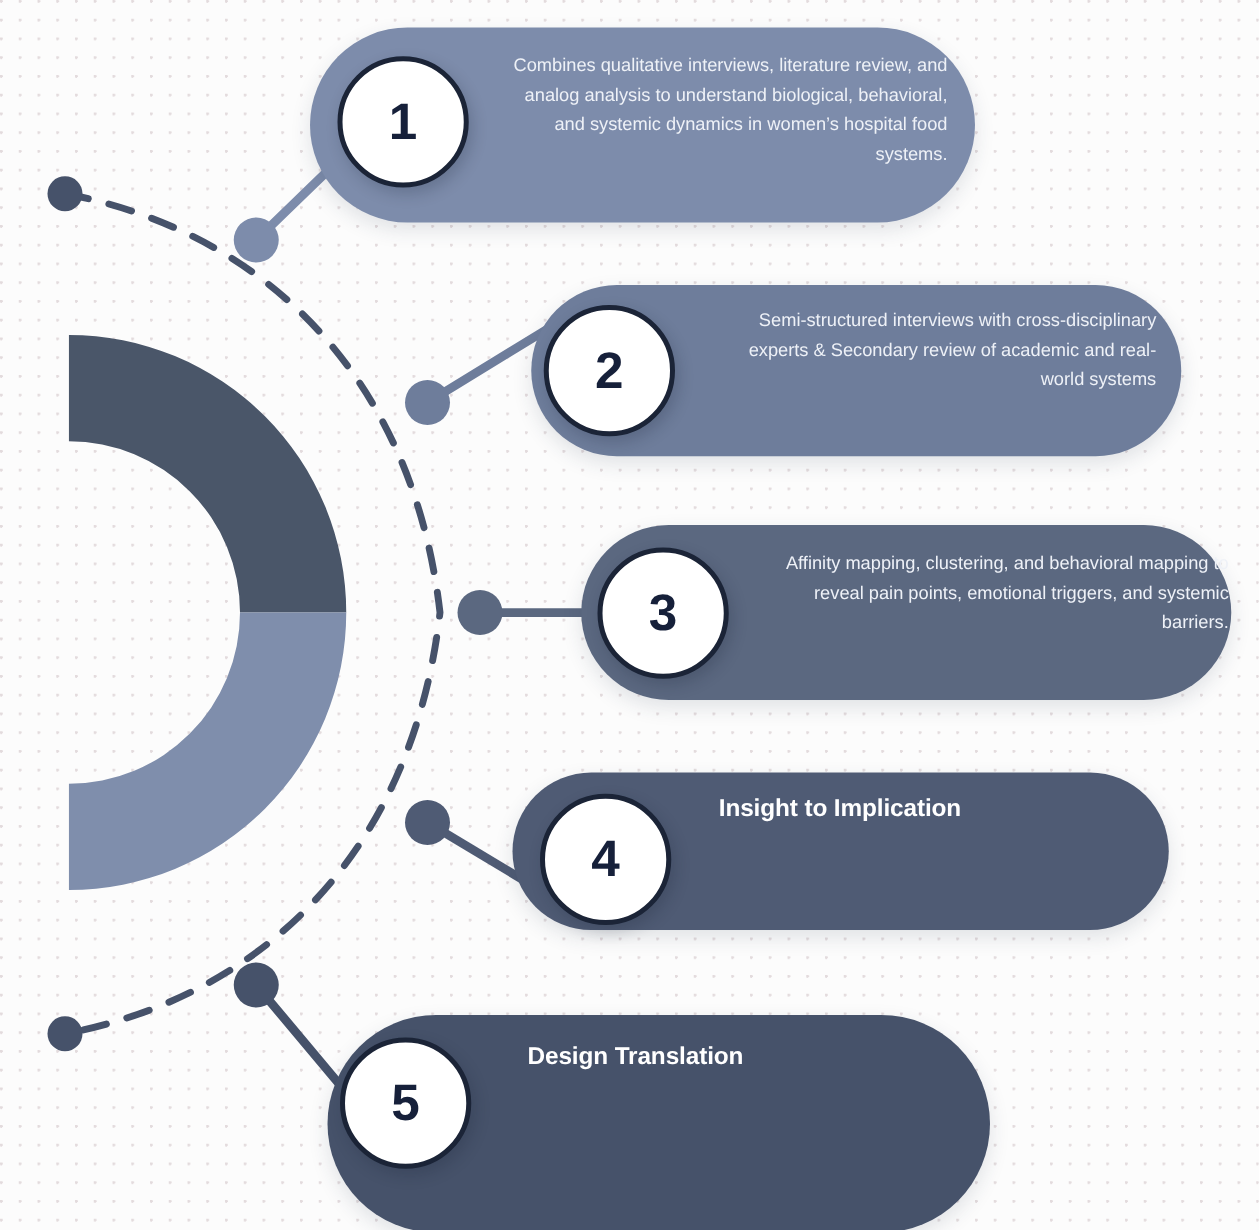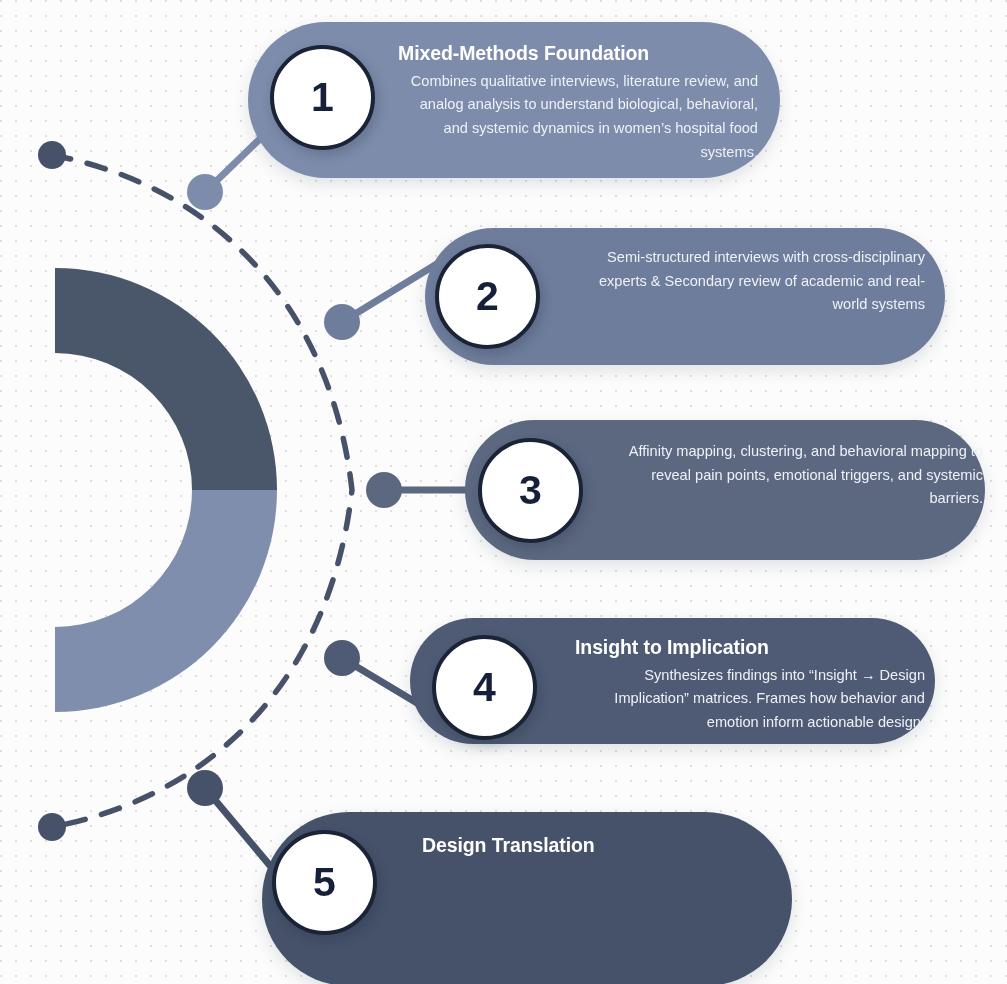--- a/index.html
+++ b/index.html
@@ -103,21 +103,20 @@
 
     <circle cx="205" cy="192" r="18" fill="#7d8cab"></circle>
     <circle cx="342" cy="322" r="18" fill="#6e7d9b"></circle>
     <circle cx="384" cy="490" r="18" fill="#5b6880"></circle>
     <circle cx="342" cy="658" r="18" fill="#4f5b74"></circle>
     <circle cx="205" cy="788" r="18" fill="#46526a"></circle>
   </svg>
 
   <div class="pill" style="left:248px;top:22px;width:532px;height:156px;background:#7d8cab;">
     <div class="pill-text" style="left:150px;top:20px;width:360px;">
-      <p class="pill-title">Mixed-Methods Foundation</p>
       <p class="pill-body">Combines qualitative interviews, literature review, and analog analysis to understand biological, behavioral, and systemic dynamics in women’s hospital food systems.</p>
     </div>
   </div>
   <div class="numcircle" style="left:270px;top:45px;">
     <span>1</span>
   </div>
 
   <div class="pill" style="left:425px;top:228px;width:520px;height:137px;background:#6e7d9b;">
     <div class="pill-text" style="left:140px;top:18px;width:360px;">
       <p class="pill-body">Semi-structured interviews with cross-disciplinary experts &amp; Secondary review of academic and real-world systems</p>
@@ -132,21 +131,20 @@
       <p class="pill-body">Affinity mapping, clustering, and behavioral mapping to reveal pain points, emotional triggers, and systemic barriers.</p>
     </div>
   </div>
   <div class="numcircle" style="left:478px;top:438px;">
     <span>3</span>
   </div>
 
   <div class="pill" style="left:410px;top:618px;width:525px;height:126px;background:#4f5b74;">
     <div class="pill-text" style="left:165px;top:18px;width:350px;">
       <p class="pill-title">Insight to Implication</p>
-      <p class="pill-body">Synthesizes findings into “Insight → Design Implication” matrices. Frames how behavior and emotion inform actionable design.</p>
     </div>
   </div>
   <div class="numcircle" style="left:432px;top:635px;">
     <span>4</span>
   </div>
 
   <div class="pill" style="left:262px;top:812px;width:530px;height:174px;background:#46526a;">
     <div class="pill-text" style="left:160px;top:22px;width:340px;">
       <p class="pill-title">Design Translation</p>
     </div>

